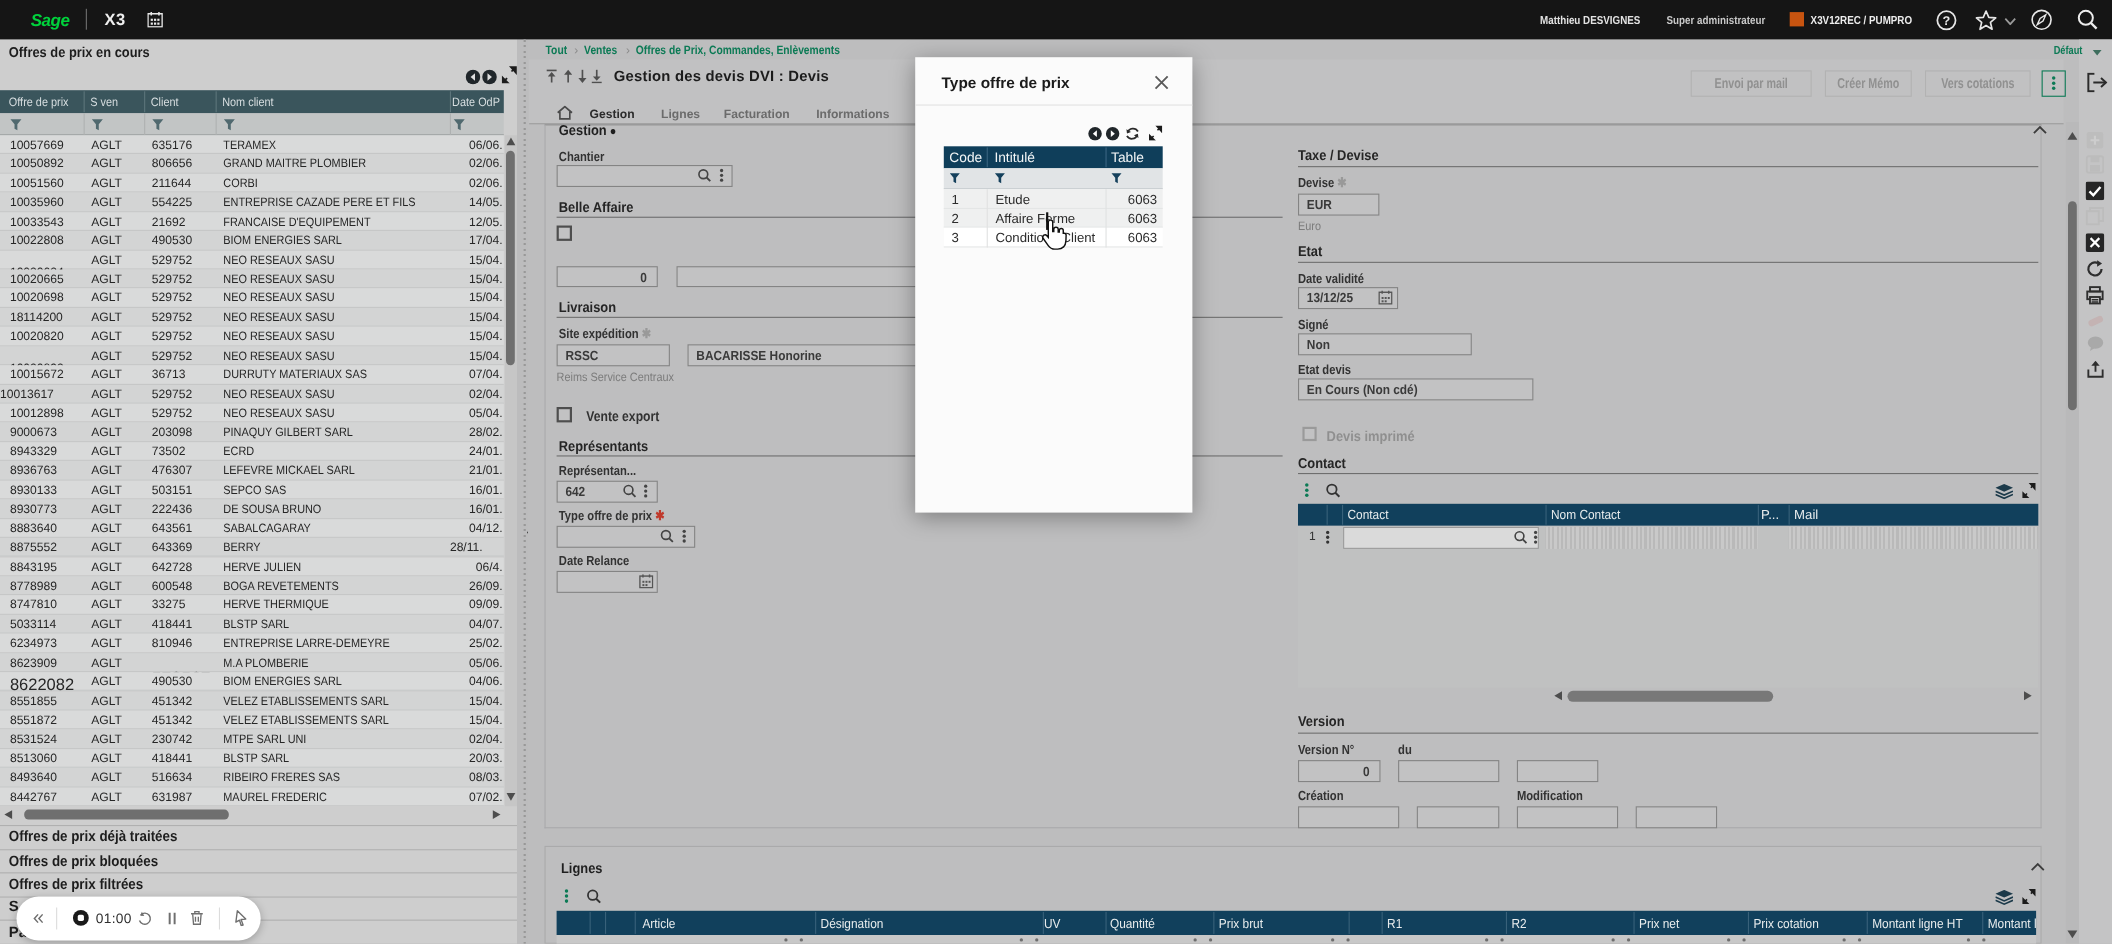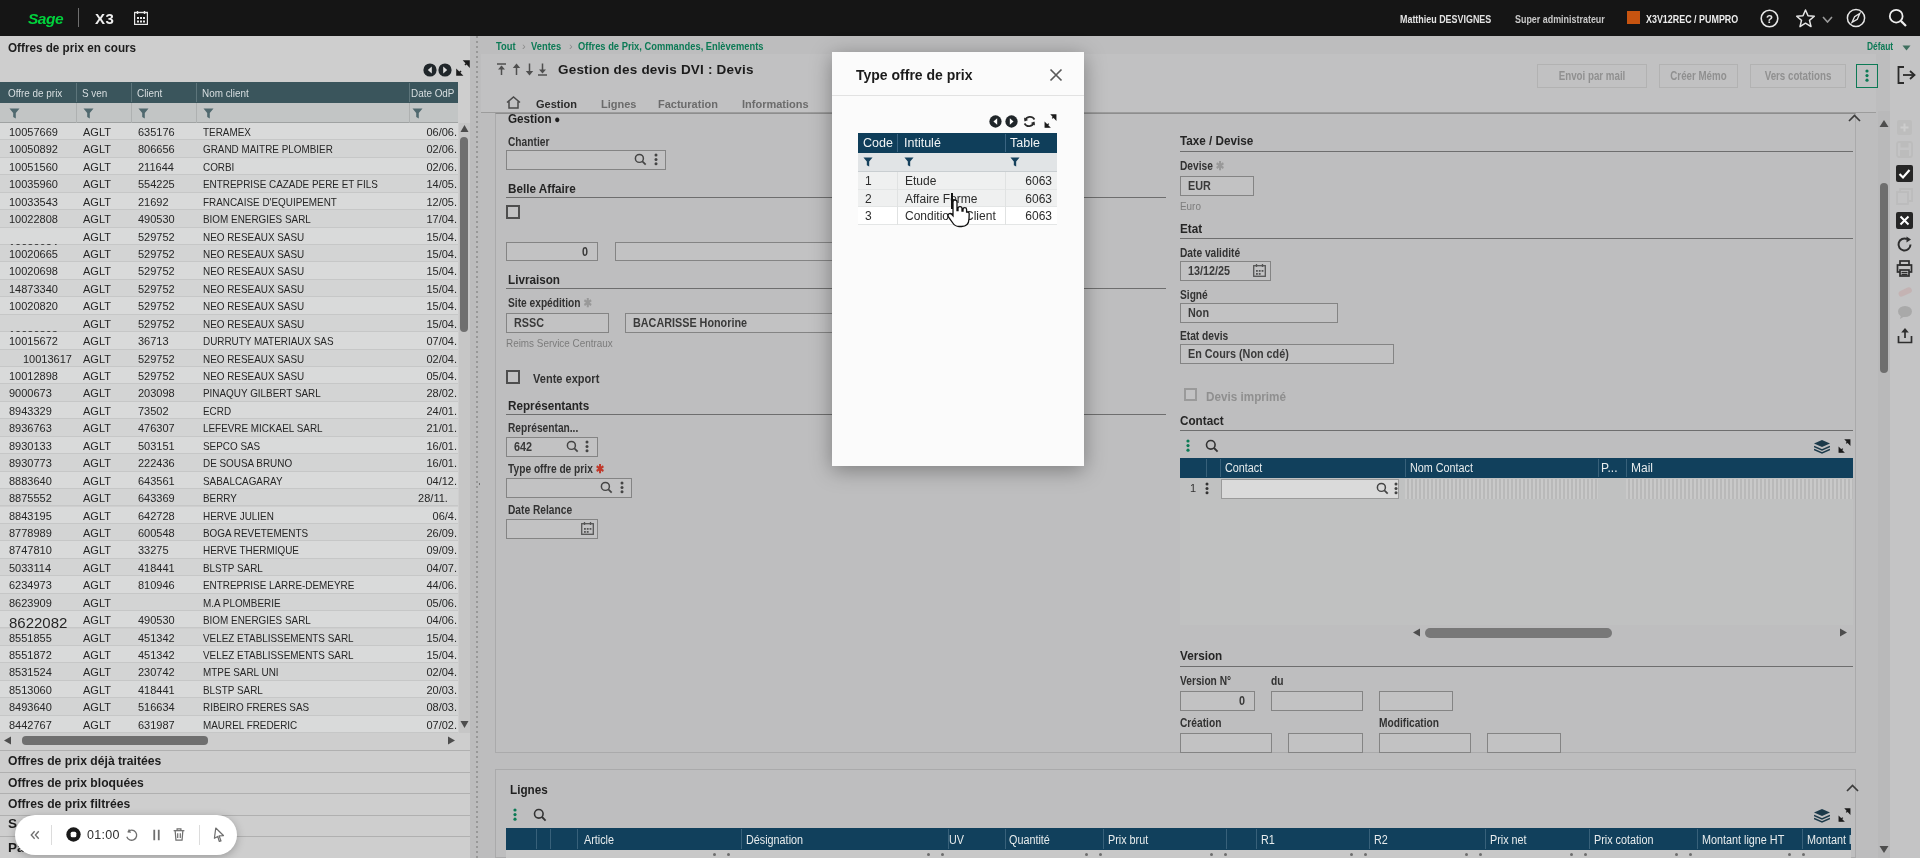--- a/index.html
+++ b/index.html
@@ -159,21 +159,21 @@
 <div class="ab" style="left:138px;top:248.0px;font-size:11px;color:#262626">529752</div>
 <div class="ab c90" style="left:203px;top:248.0px;font-size:11px;color:#262626">NEO RESEAUX SASU</div>
 <div class="ab" style="left:409px;top:248.0px;width:48px;text-align:right;font-size:11px;color:#262626">15/04.</div>
 <div class="ab" style="left:0;top:262.4px;width:458px;height:17.43px;background:#d9dada;border-bottom:1px solid #c6c7c7"></div>
 <div class="ab" style="left:9px;top:265.4px;font-size:11px;color:#262626">10020698</div>
 <div class="ab" style="left:83px;top:265.4px;font-size:11px;color:#262626">AGLT</div>
 <div class="ab" style="left:138px;top:265.4px;font-size:11px;color:#262626">529752</div>
 <div class="ab c90" style="left:203px;top:265.4px;font-size:11px;color:#262626">NEO RESEAUX SASU</div>
 <div class="ab" style="left:409px;top:265.4px;width:48px;text-align:right;font-size:11px;color:#262626">15/04.</div>
 <div class="ab" style="left:0;top:279.9px;width:458px;height:17.43px;background:#d3d4d4;border-bottom:1px solid #c6c7c7"></div>
-<div class="ab" style="left:9px;top:282.9px;font-size:11px;color:#262626">14873340</div>
+<div class="ab" style="left:9px;top:282.9px;font-size:11px;color:#262626">18114200</div>
 <div class="ab" style="left:83px;top:282.9px;font-size:11px;color:#262626">AGLT</div>
 <div class="ab" style="left:138px;top:282.9px;font-size:11px;color:#262626">529752</div>
 <div class="ab c90" style="left:203px;top:282.9px;font-size:11px;color:#262626">NEO RESEAUX SASU</div>
 <div class="ab" style="left:409px;top:282.9px;width:48px;text-align:right;font-size:11px;color:#262626">15/04.</div>
 <div class="ab" style="left:0;top:297.3px;width:458px;height:17.43px;background:#d9dada;border-bottom:1px solid #c6c7c7"></div>
 <div class="ab" style="left:9px;top:300.3px;font-size:11px;color:#262626">10020820</div>
 <div class="ab" style="left:83px;top:300.3px;font-size:11px;color:#262626">AGLT</div>
 <div class="ab" style="left:138px;top:300.3px;font-size:11px;color:#262626">529752</div>
 <div class="ab c90" style="left:203px;top:300.3px;font-size:11px;color:#262626">NEO RESEAUX SASU</div>
 <div class="ab" style="left:409px;top:300.3px;width:48px;text-align:right;font-size:11px;color:#262626">15/04.</div>
@@ -183,21 +183,21 @@
 <div class="ab" style="left:138px;top:317.7px;font-size:11px;color:#262626">529752</div>
 <div class="ab c90" style="left:203px;top:317.7px;font-size:11px;color:#262626">NEO RESEAUX SASU</div>
 <div class="ab" style="left:409px;top:317.7px;width:48px;text-align:right;font-size:11px;color:#262626">15/04.</div>
 <div class="ab" style="left:0;top:332.2px;width:458px;height:17.43px;background:#d9dada;border-bottom:1px solid #c6c7c7"></div>
 <div class="ab" style="left:9px;top:335.2px;font-size:11px;color:#262626">10015672</div>
 <div class="ab" style="left:83px;top:335.2px;font-size:11px;color:#262626">AGLT</div>
 <div class="ab" style="left:138px;top:335.2px;font-size:11px;color:#262626">36713</div>
 <div class="ab c90" style="left:203px;top:335.2px;font-size:11px;color:#262626">DURRUTY MATERIAUX SAS</div>
 <div class="ab" style="left:409px;top:335.2px;width:48px;text-align:right;font-size:11px;color:#262626">07/04.</div>
 <div class="ab" style="left:0;top:349.6px;width:458px;height:17.43px;background:#d3d4d4;border-bottom:1px solid #c6c7c7"></div>
-<div class="ab" style="left:23px;top:352.6px;font-size:11px;color:#262626">10013617</div>
+<div class="ab" style="left:0;top:352.6px;font-size:11px;color:#262626">10013617</div>
 <div class="ab" style="left:83px;top:352.6px;font-size:11px;color:#262626">AGLT</div>
 <div class="ab" style="left:138px;top:352.6px;font-size:11px;color:#262626">529752</div>
 <div class="ab c90" style="left:203px;top:352.6px;font-size:11px;color:#262626">NEO RESEAUX SASU</div>
 <div class="ab" style="left:409px;top:352.6px;width:48px;text-align:right;font-size:11px;color:#262626">02/04.</div>
 <div class="ab" style="left:0;top:367.0px;width:458px;height:17.43px;background:#d9dada;border-bottom:1px solid #c6c7c7"></div>
 <div class="ab" style="left:9px;top:370.0px;font-size:11px;color:#262626">10012898</div>
 <div class="ab" style="left:83px;top:370.0px;font-size:11px;color:#262626">AGLT</div>
 <div class="ab" style="left:138px;top:370.0px;font-size:11px;color:#262626">529752</div>
 <div class="ab c90" style="left:203px;top:370.0px;font-size:11px;color:#262626">NEO RESEAUX SASU</div>
 <div class="ab" style="left:409px;top:370.0px;width:48px;text-align:right;font-size:11px;color:#262626">05/04.</div>
@@ -235,21 +235,21 @@
 <div class="ab" style="left:9px;top:474.6px;font-size:11px;color:#262626">8883640</div>
 <div class="ab" style="left:83px;top:474.6px;font-size:11px;color:#262626">AGLT</div>
 <div class="ab" style="left:138px;top:474.6px;font-size:11px;color:#262626">643561</div>
 <div class="ab c90" style="left:203px;top:474.6px;font-size:11px;color:#262626">SABALCAGARAY</div>
 <div class="ab" style="left:409px;top:474.6px;width:48px;text-align:right;font-size:11px;color:#262626">04/12.</div>
 <div class="ab" style="left:0;top:489.0px;width:458px;height:17.43px;background:#d3d4d4;border-bottom:1px solid #c6c7c7"></div>
 <div class="ab" style="left:9px;top:492.0px;font-size:11px;color:#262626">8875552</div>
 <div class="ab" style="left:83px;top:492.0px;font-size:11px;color:#262626">AGLT</div>
 <div class="ab" style="left:138px;top:492.0px;font-size:11px;color:#262626">643369</div>
 <div class="ab c90" style="left:203px;top:492.0px;font-size:11px;color:#262626">BERRY</div>
-<div class="ab" style="left:409px;top:492.0px;width:48px;text-align:center;font-size:11px;color:#262626">28/11.</div>
+<div class="ab" style="left:409px;top:492.0px;width:48px;text-align:left;font-size:11px;color:#262626">28/11.</div>
 <div class="ab" style="left:0;top:506.5px;width:458px;height:17.43px;background:#d9dada;border-bottom:1px solid #c6c7c7"></div>
 <div class="ab" style="left:9px;top:509.5px;font-size:11px;color:#262626">8843195</div>
 <div class="ab" style="left:83px;top:509.5px;font-size:11px;color:#262626">AGLT</div>
 <div class="ab" style="left:138px;top:509.5px;font-size:11px;color:#262626">642728</div>
 <div class="ab c90" style="left:203px;top:509.5px;font-size:11px;color:#262626">HERVE JULIEN</div>
 <div class="ab" style="left:409px;top:509.5px;width:48px;text-align:right;font-size:11px;color:#262626">06/4.</div>
 <div class="ab" style="left:0;top:523.9px;width:458px;height:17.43px;background:#d3d4d4;border-bottom:1px solid #c6c7c7"></div>
 <div class="ab" style="left:9px;top:526.9px;font-size:11px;color:#262626">8778989</div>
 <div class="ab" style="left:83px;top:526.9px;font-size:11px;color:#262626">AGLT</div>
 <div class="ab" style="left:138px;top:526.9px;font-size:11px;color:#262626">600548</div>
@@ -265,21 +265,21 @@
 <div class="ab" style="left:9px;top:561.8px;font-size:11px;color:#262626">5033114</div>
 <div class="ab" style="left:83px;top:561.8px;font-size:11px;color:#262626">AGLT</div>
 <div class="ab" style="left:138px;top:561.8px;font-size:11px;color:#262626">418441</div>
 <div class="ab c90" style="left:203px;top:561.8px;font-size:11px;color:#262626">BLSTP SARL</div>
 <div class="ab" style="left:409px;top:561.8px;width:48px;text-align:right;font-size:11px;color:#262626">04/07.</div>
 <div class="ab" style="left:0;top:576.2px;width:458px;height:17.43px;background:#d9dada;border-bottom:1px solid #c6c7c7"></div>
 <div class="ab" style="left:9px;top:579.2px;font-size:11px;color:#262626">6234973</div>
 <div class="ab" style="left:83px;top:579.2px;font-size:11px;color:#262626">AGLT</div>
 <div class="ab" style="left:138px;top:579.2px;font-size:11px;color:#262626">810946</div>
 <div class="ab c90" style="left:203px;top:579.2px;font-size:11px;color:#262626">ENTREPRISE LARRE-DEMEYRE</div>
-<div class="ab" style="left:409px;top:579.2px;width:48px;text-align:right;font-size:11px;color:#262626">44/06.</div>
+<div class="ab" style="left:409px;top:579.2px;width:48px;text-align:right;font-size:11px;color:#262626">25/02.</div>
 <div class="ab" style="left:0;top:593.6px;width:458px;height:17.43px;background:#d3d4d4;border-bottom:1px solid #c6c7c7"></div>
 <div class="ab" style="left:9px;top:596.6px;font-size:11px;color:#262626">8623909</div>
 <div class="ab" style="left:83px;top:596.6px;font-size:11px;color:#262626">AGLT</div>
 <div class="ab" style="left:138px;top:609px;font-size:16px;color:#262626">573567</div>
 <div class="ab c90" style="left:203px;top:596.6px;font-size:11px;color:#262626">M.A PLOMBERIE</div>
 <div class="ab" style="left:409px;top:596.6px;width:48px;text-align:right;font-size:11px;color:#262626">05/06.</div>
 <div class="ab" style="left:0;top:611.0px;width:458px;height:17.43px;background:#d9dada;border-bottom:1px solid #c6c7c7"></div>
 <div class="ab" style="left:9px;top:614.0px;font-size:15px;color:#262626">8622082</div>
 <div class="ab" style="left:83px;top:614.0px;font-size:11px;color:#262626">AGLT</div>
 <div class="ab" style="left:138px;top:614.0px;font-size:11px;color:#262626">490530</div>

